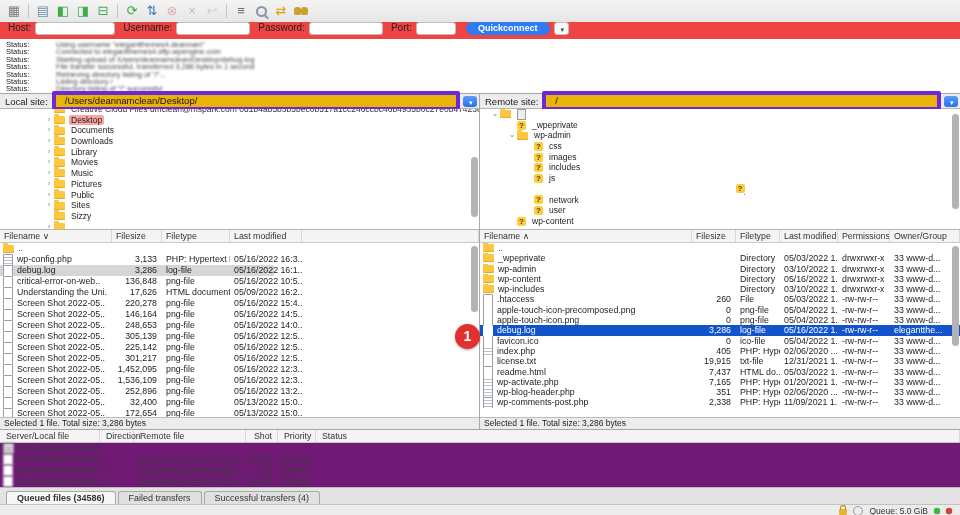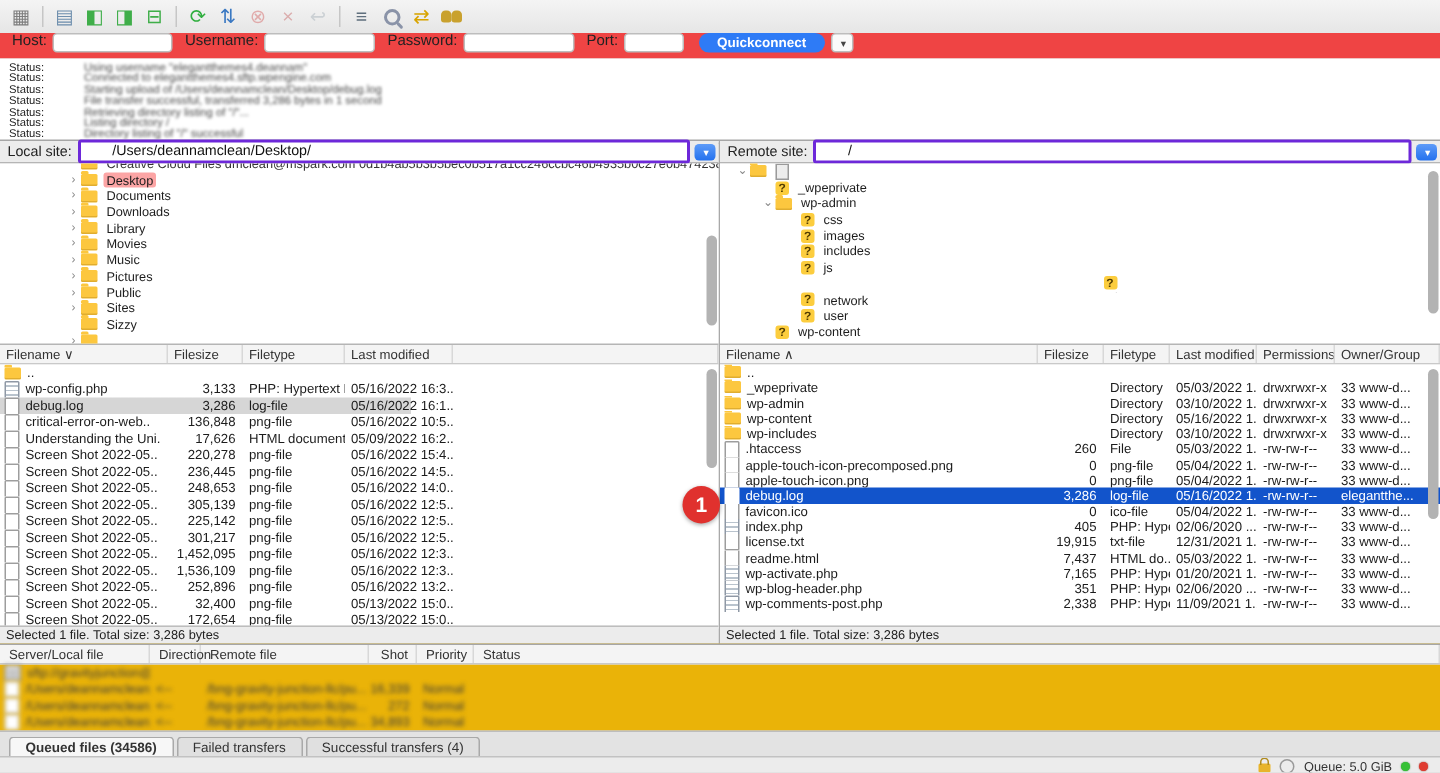--- a/index.html
+++ b/index.html
@@ -38,22 +38,22 @@
   .loglabel{width:50px;padding-left:6px;color:#222;flex:none;}
   .logmsg{color:#474747;filter:blur(1.2px);}
   
   .panes{position:absolute;top:93px;left:0;right:0;height:336px;border-top:1px solid #a6a6a6;}
   .pane{position:absolute;top:0;bottom:0;width:479px;}
   .pane.left{left:0;border-right:1px solid #a9a9a9;}
   .pane.right{left:480px;right:0;width:480px;}
   .phead{position:absolute;top:0;left:0;right:0;height:14px;background:#ececec;
          border-bottom:1px solid #b5b5b5;display:flex;align-items:center;font-size:9.5px;}
   .phead .plabel{padding:0 4px 0 5px;flex:none;color:#222;}
-  .ppath{flex:1;height:12px;background:#ffffff;border:2px solid #6d28d9;border-radius:2px;
-         font-size:9.5px;line-height:12px;padding-left:21px;color:#111;overflow:hidden;white-space:nowrap;}
+  .ppath{flex:1;height:12px;background:#eab308;border:4px solid #6d28d9;border-radius:2px;
+         font-size:9.5px;line-height:12px;padding-left:9px;color:#111;overflow:hidden;white-space:nowrap;}
   .pdrop{flex:none;width:14px;height:11px;margin:0 2px 0 3px;border-radius:3px;
          background:linear-gradient(#5d9bf8,#2471ee);color:#fff;font-size:7px;line-height:11px;
          text-align:center;border:none;}
   .ptree{position:absolute;top:15px;left:0;right:0;height:120px;background:#fff;
          border-bottom:1px solid #b5b5b5;overflow:hidden;}
   .trow{height:10.7px;line-height:10.7px;font-size:8.5px;white-space:nowrap;display:flex;align-items:center;}
   .texp{width:10px;flex:none;color:#8a8a8a;font-size:8px;text-align:center;}
   .tlabel{padding:0 2px;overflow:hidden;}
   .trow.sel-gray .tlabel{background:#fca5a5;border-radius:2px;}
   .trow.clip-top{margin-top:-5px;color:#333;}
@@ -89,21 +89,21 @@
   .pane.right .lhead,.pane.right .lrow{grid-template-columns:212px 44px 44px 58px 52px 1fr;}
   .lrow.sel-gpart{background:linear-gradient(90deg,#d6d6d6 0,#d6d6d6 274px,transparent 274px);}
   .lrow.sel-blue{background:#1254cb;color:#fff;}
   .lrow.sel-blue .ic-file{border-color:#fff;}
   .pstatus{position:absolute;bottom:0;left:0;right:0;height:12px;background:#ececec;
            border-top:1px solid #bdbdbd;font-size:8.5px;line-height:11px;padding-left:4px;color:#222;}
   
   .sbtrack{position:absolute;right:1px;width:7px;}
   .sbthumb{position:absolute;right:0;width:7px;background:#b3b3b3;border-radius:4px;}
   
-  .queue{position:absolute;top:429px;left:0;right:0;height:58px;background:#eab308;
+  .queue{position:absolute;top:429px;left:0;right:0;height:58px;background:#701a75;
          border-top:1px solid #a6a6a6;}
   .qhead{height:12px;background:#f4f4f4;border-bottom:1px solid #c9c9c9;display:grid;
          grid-template-columns:100px 34px 112px 32px 38px 1fr;font-size:8.8px;line-height:12px;color:#333;}
   .qhead .hc{border-right:1px solid #d8d8d8;padding-left:6px;}
   .qrow{display:grid;grid-template-columns:100px 34px 112px 32px 38px 1fr;height:11px;
         line-height:11px;font-size:8.5px;}
   .qrow .cell{color:#3c3c3c;}
   .qrow.blur .cell{filter:blur(1.3px);}
   
   .tabsbar{position:absolute;top:487px;left:0;right:0;height:17px;background:#e3e3e3;
@@ -373,21 +373,21 @@
           <span class="cell num">220,278</span>
           <span class="cell">png-file</span>
           <span class="cell">05/16/2022 15:4...</span>
           <span class="cell"></span>
         </div>
           <div class="lrow">
           <span class="cell cname">
               <span class="ficon ic-file"></span>
               <span>Screen Shot 2022-05..</span>
             </span>
-          <span class="cell num">236,445</span>
+          <span class="cell num">146,164</span>
           <span class="cell">png-file</span>
           <span class="cell">05/16/2022 14:5...</span>
           <span class="cell"></span>
         </div>
           <div class="lrow">
           <span class="cell cname">
               <span class="ficon ic-file"></span>
               <span>Screen Shot 2022-05..</span>
             </span>
           <span class="cell num">248,653</span>

